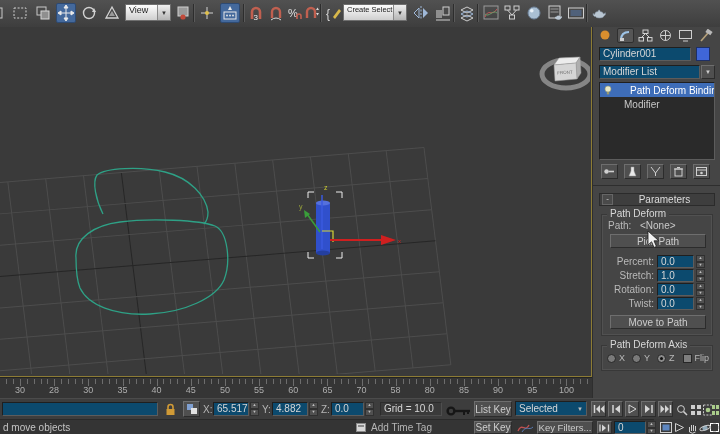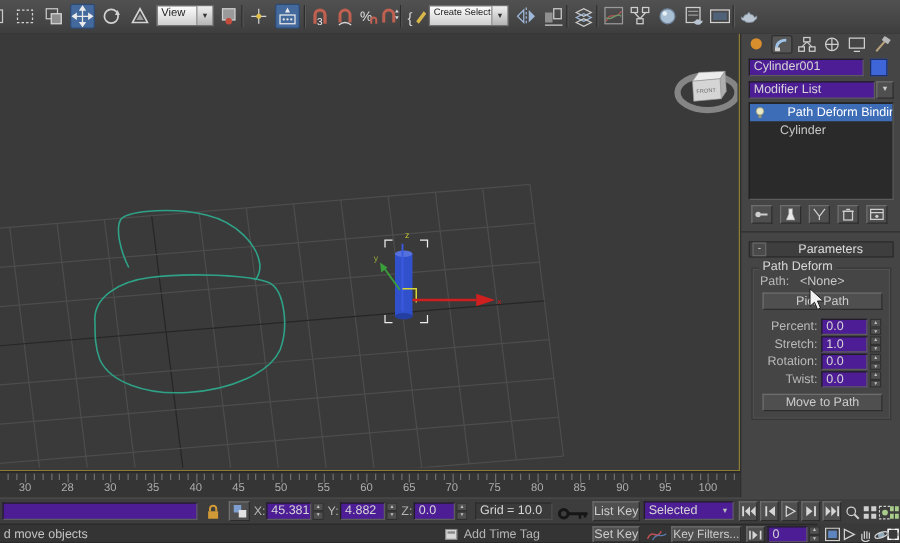--- a/index.html
+++ b/index.html
@@ -16,21 +16,21 @@
   .combo-light .txt{padding:0 3px;overflow:hidden}
   .combo-light .arrow{margin-left:auto;flex:0 0 12px;height:100%;background:linear-gradient(#efefef,#b5b5b5);
                border-left:1px solid #8a8a8a;display:flex;align-items:center;justify-content:center;font-size:6px;color:#333}
   
   .vp{position:absolute;left:0;top:27px;width:592px;height:350px;background:#3a3a3a;box-sizing:border-box;
       border-right:1px solid #8d7c35;border-bottom:1px solid #8d7c35}
   
   .cp{position:absolute;left:592px;top:27px;width:128px;height:374px;background:#454545;border-left:1px solid #2e2e2e;box-sizing:border-box}
   .cptab{width:17px;height:15px;display:flex;align-items:center;justify-content:center;border-radius:2px}
   .cptab.active{background:#565656;border:1px solid #2f2f2f;box-sizing:border-box}
-  .dfield{background:#4c1d95;border:1px solid;border-color:#1f1f1f #5c5c5c #5c5c5c #1f1f1f;color:#d6d6d6;
+  .dfield{background:#0c4a6e;border:1px solid;border-color:#1f1f1f #5c5c5c #5c5c5c #1f1f1f;color:#d6d6d6;
           font-size:10px;line-height:12px;padding:0 3px;box-sizing:border-box;overflow:hidden;white-space:nowrap}
   .btn3d{background:#4f4f4f;border:1px solid;border-color:#6e6e6e #2c2c2c #2c2c2c #6e6e6e;color:#ccc;
          font-size:10px;text-align:center;box-sizing:border-box;display:flex;align-items:center;justify-content:center;white-space:nowrap}
   .stack{position:absolute;left:6px;top:55px;width:116px;height:78px;background:#2a2a2a;border:1px solid;
          border-color:#1f1f1f #5c5c5c #5c5c5c #1f1f1f;box-sizing:border-box;overflow:hidden}
   .srow{height:14px;display:flex;align-items:center;font-size:10px;color:#c8c8c8;white-space:nowrap;overflow:hidden}
   .srow.sel{background:#3e6db8;color:#fff}
   .grp{position:absolute;border:1px solid #383838;box-shadow:inset 0 0 0 1px #515151;box-sizing:border-box}
   .grp .legend{position:absolute;top:-7px;left:5px;background:#454545;padding:0 3px;font-size:10px;color:#d8d8d8;white-space:nowrap}
   .rollhdr{position:absolute;height:13px;background:#3e3e3e;border:1px solid #2b2b2b;box-sizing:border-box;
@@ -341,21 +341,21 @@
 
     <div class="stack">
       <div class="srow sel">
         <svg width="16" height="12" style="flex:0 0 16px">
           <circle cx="8" cy="5" r="3" fill="#e9e9c8" stroke="#9a9a70" stroke-width="0.6"></circle>
             <rect x="6.8" y="8" width="2.4" height="2.4" fill="#9a9a70"></rect>
         </svg>
         <span style="margin-left:14px">Path Deform Binding (WS</span>
       </div>
       <div class="srow">
-        <span style="margin-left:24px">Cylinder</span>
+        <span style="margin-left:24px">Modifier</span>
       </div>
     </div>
 
     <div style="position:absolute;left:8px;top:137px;display:flex;gap:6px">
       <div class="btn3d" style="width:17px;height:15px">
         <svg width="13" height="11">
             <circle cx="3.5" cy="5.5" r="2.2" fill="#cfcfcf"></circle>
             <line x1="5.5" y1="5.5" x2="11" y2="5.5" stroke="#cfcfcf" stroke-width="1.6"></line>
           </svg>
       </div>
@@ -422,20 +422,33 @@
       <span class="plabel" style="left:0;top:83px;width:52px;text-align:right">Twist:</span>
       <div class="dfield" style="position:absolute;left:55px;top:82px;width:37px;height:13px">0.0</div>
       <span class="spinner" style="position:absolute;left:94px;top:82px">
           <i>▲</i>
           <i>▼</i>
         </span>
 
       <div class="btn3d" style="position:absolute;left:8px;top:100px;width:96px;height:14px">Move to Path</div>
     </div>
 
+    <div class="grp" style="left:8px;top:318px;width:112px;height:26px">
+      <span class="legend">Path Deform Axis</span>
+      <div style="position:absolute;left:5px;top:7px;display:flex;align-items:center;gap:3px;font-size:9px;color:#b9b9b9">
+        <span class="radio"></span>
+        <span>X</span>
+        <span class="radio" style="margin-left:4px"></span>
+        <span>Y</span>
+        <span class="radio sel" style="margin-left:4px"></span>
+        <span>Z</span>
+        <span class="chk" style="margin-left:5px"></span>
+        <span>Flip</span>
+      </div>
+    </div>
   </div>
 
   <div class="ruler">
       <div class="tick" style="left: 6.3px;"></div>
       <div class="tick" style="left: 13.2px;"></div>
       <div class="tick" style="height: 7px; left: 20px;"></div>
       <div class="tick" style="left: 26.8px;"></div>
       <div class="tick" style="left: 33.7px;"></div>
       <div class="tick" style="left: 40.5px;"></div>
       <div class="tick" style="left: 47.3px;"></div>
@@ -522,42 +535,42 @@
       <span class="tlnum" style="left: 54.1px;">28</span>
       <span class="tlnum" style="left: 88.3px;">30</span>
       <span class="tlnum" style="left: 122.5px;">35</span>
       <span class="tlnum" style="left: 156.6px;">40</span>
       <span class="tlnum" style="left: 190.8px;">45</span>
       <span class="tlnum" style="left: 224.9px;">50</span>
       <span class="tlnum" style="left: 259.1px;">55</span>
       <span class="tlnum" style="left: 293.2px;">60</span>
       <span class="tlnum" style="left: 327.4px;">65</span>
       <span class="tlnum" style="left: 361.5px;">70</span>
-      <span class="tlnum" style="left: 395.6px;">75</span>
+      <span class="tlnum" style="left: 395.6px;">58</span>
       <span class="tlnum" style="left: 429.8px;">80</span>
       <span class="tlnum" style="left: 463.9px;">85</span>
       <span class="tlnum" style="left: 498.1px;">90</span>
       <span class="tlnum" style="left: 532.3px;">95</span>
       <span class="tlnum" style="left: 566.4px;">100</span>
     </div>
 
   <div class="sr1">
     <div class="dfield" style="position:absolute;left:2px;top:3px;width:156px;height:14px"></div>
     <svg class="abs" style="left:164px;top:3px" width="13" height="14">
       <path d="M4,7 V5 a2.5,2.5 0 0 1 5,0 V7" fill="none" stroke="#d09a36" stroke-width="1.6"></path>
       <rect x="2.5" y="7" width="8" height="6" fill="#d09a36"></rect>
     </svg>
     <div class="btn3d abs ib" style="left:183px;top:2px;width:17px;height:16px">
       <svg width="12" height="12">
           <rect x="1" y="1" width="6" height="6" fill="#7f9fd0"></rect>
           <rect x="5" y="5" width="6" height="6" fill="#e2e2e2"></rect>
         </svg>
     </div>
     <span class="clab" style="left:203px;top:5px">X:</span>
-    <div class="dfield" style="position:absolute;left:213px;top:3px;width:36px;height:14px">45.381</div>
+    <div class="dfield" style="position:absolute;left:213px;top:3px;width:36px;height:14px">65.517</div>
     <span class="spinner abs" style="left:250px;top:3px;height:14px">
         <i>▲</i>
         <i>▼</i>
       </span>
     <span class="clab" style="left:262px;top:5px">Y:</span>
     <div class="dfield" style="position:absolute;left:272px;top:3px;width:36px;height:14px">4.882</div>
     <span class="spinner abs" style="left:309px;top:3px;height:14px">
         <i>▲</i>
         <i>▼</i>
       </span>

